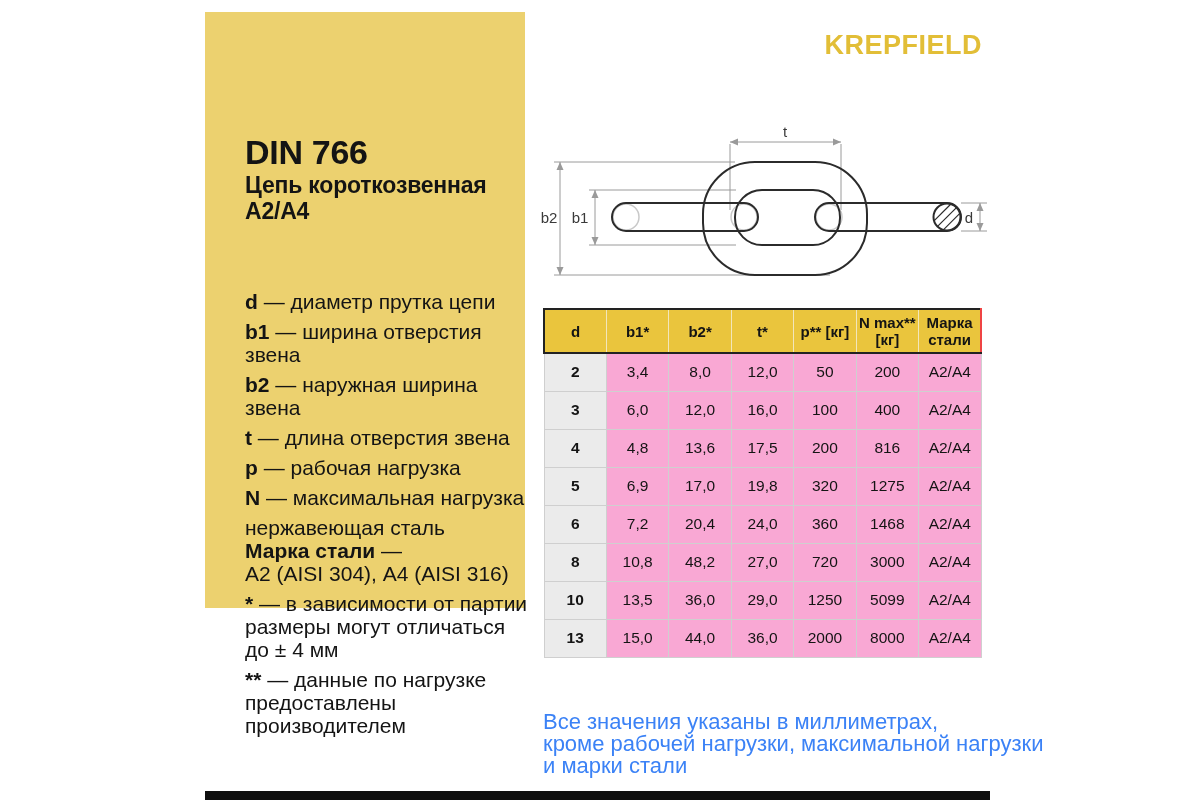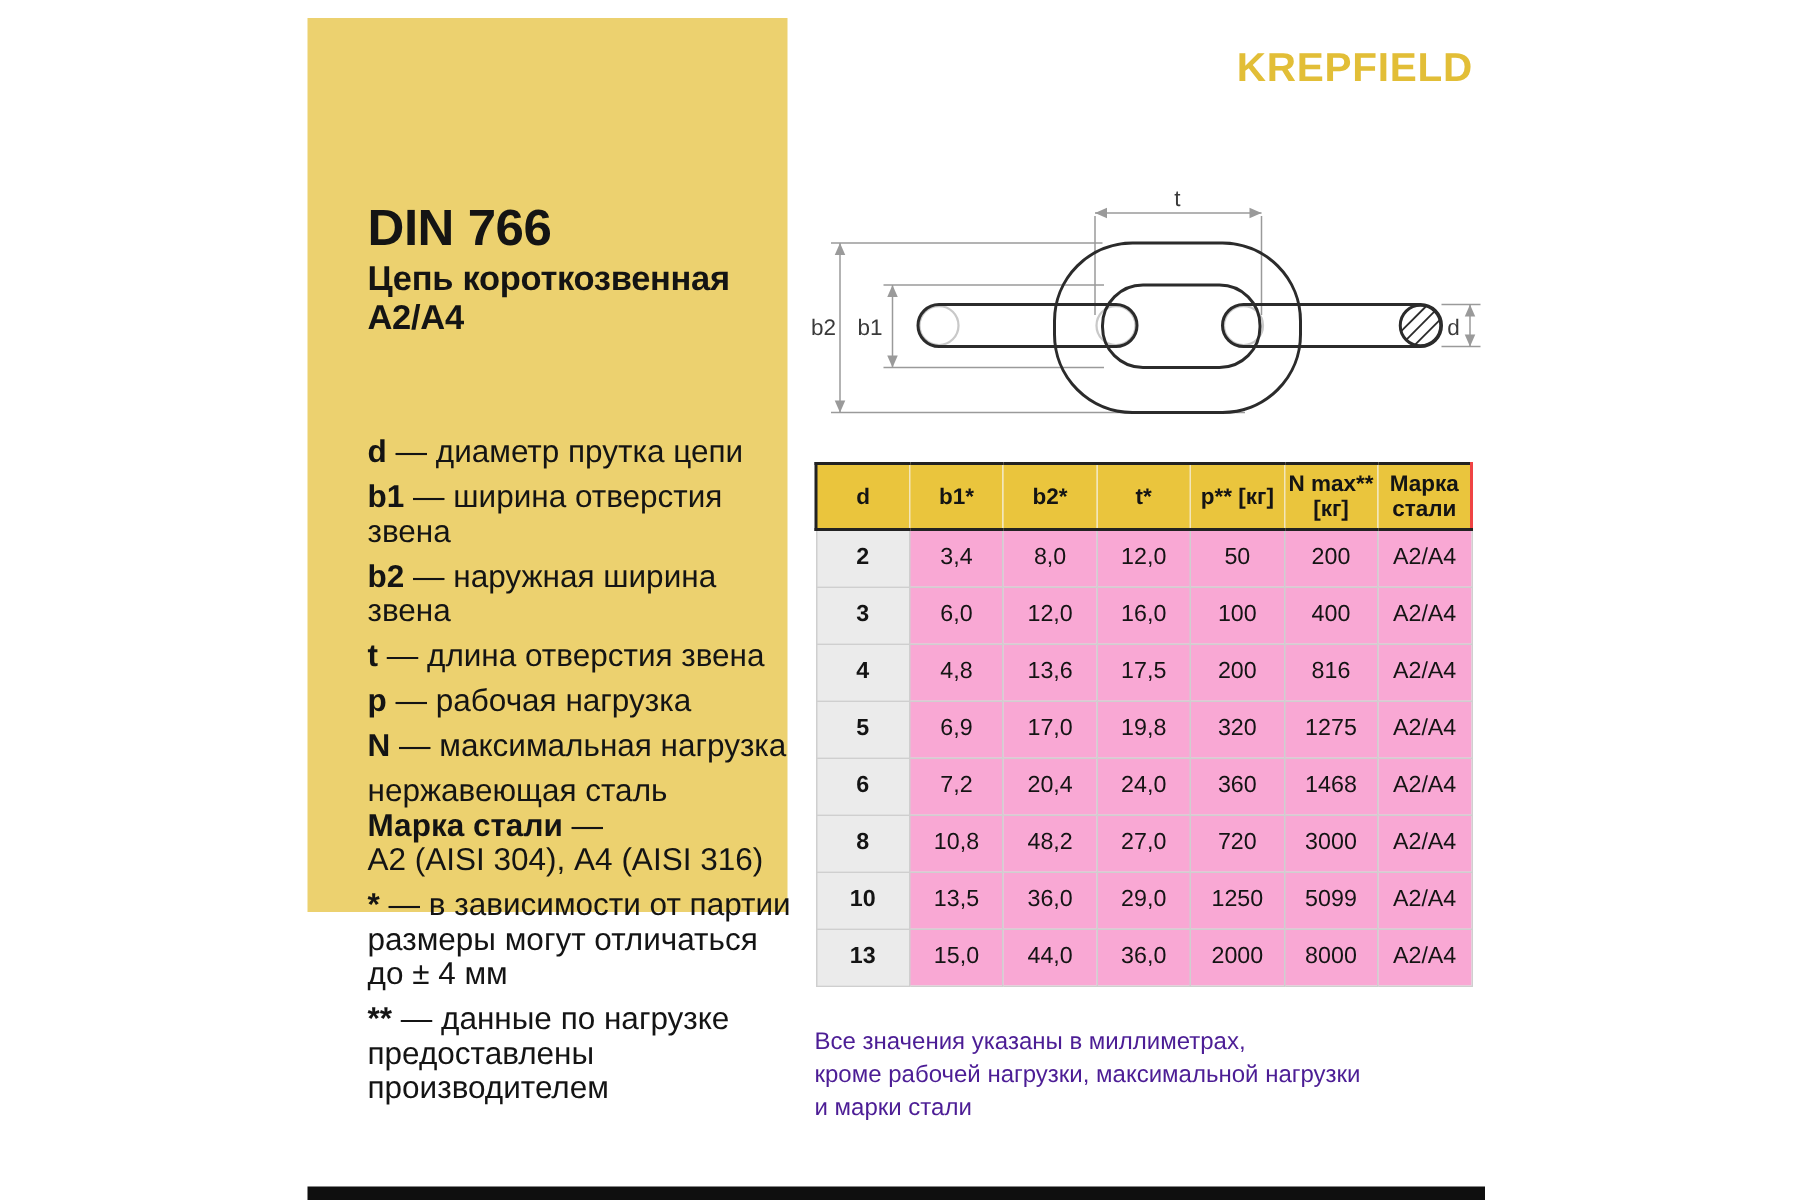--- a/index.html
+++ b/index.html
@@ -47,22 +47,22 @@
     border-right:1px solid #F2E6BB; white-space:pre-line;
   }
   .spec-table th:first-child { border-left:2px solid #222222; }
   .spec-table th:last-child  { border-right:2px solid #ef4444; }
   .spec-table td {
     height:38px; font-size:15.5px; text-align:center; vertical-align:middle;
     border:1px solid #CFCFCF; background:#f9a8d4;
   }
   .spec-table td.rowhead { background:#EBEBEB; font-weight:700; }
   .footnote {
-    position:absolute; left:543px; top:684px;
-    font-size:16px; line-height:22px; color:#4c1d95; white-space:nowrap;
+    position:absolute; left:543px; top:711px;
+    font-size:22px; line-height:22px; color:#3b82f6; white-space:nowrap;
   }
 </style>
 </head>
 <body>
 
 <div class="logo">KREPFIELD</div>
 
 <div class="panel">
   <div class="title-block">
     <div class="title">DIN 766</div>

